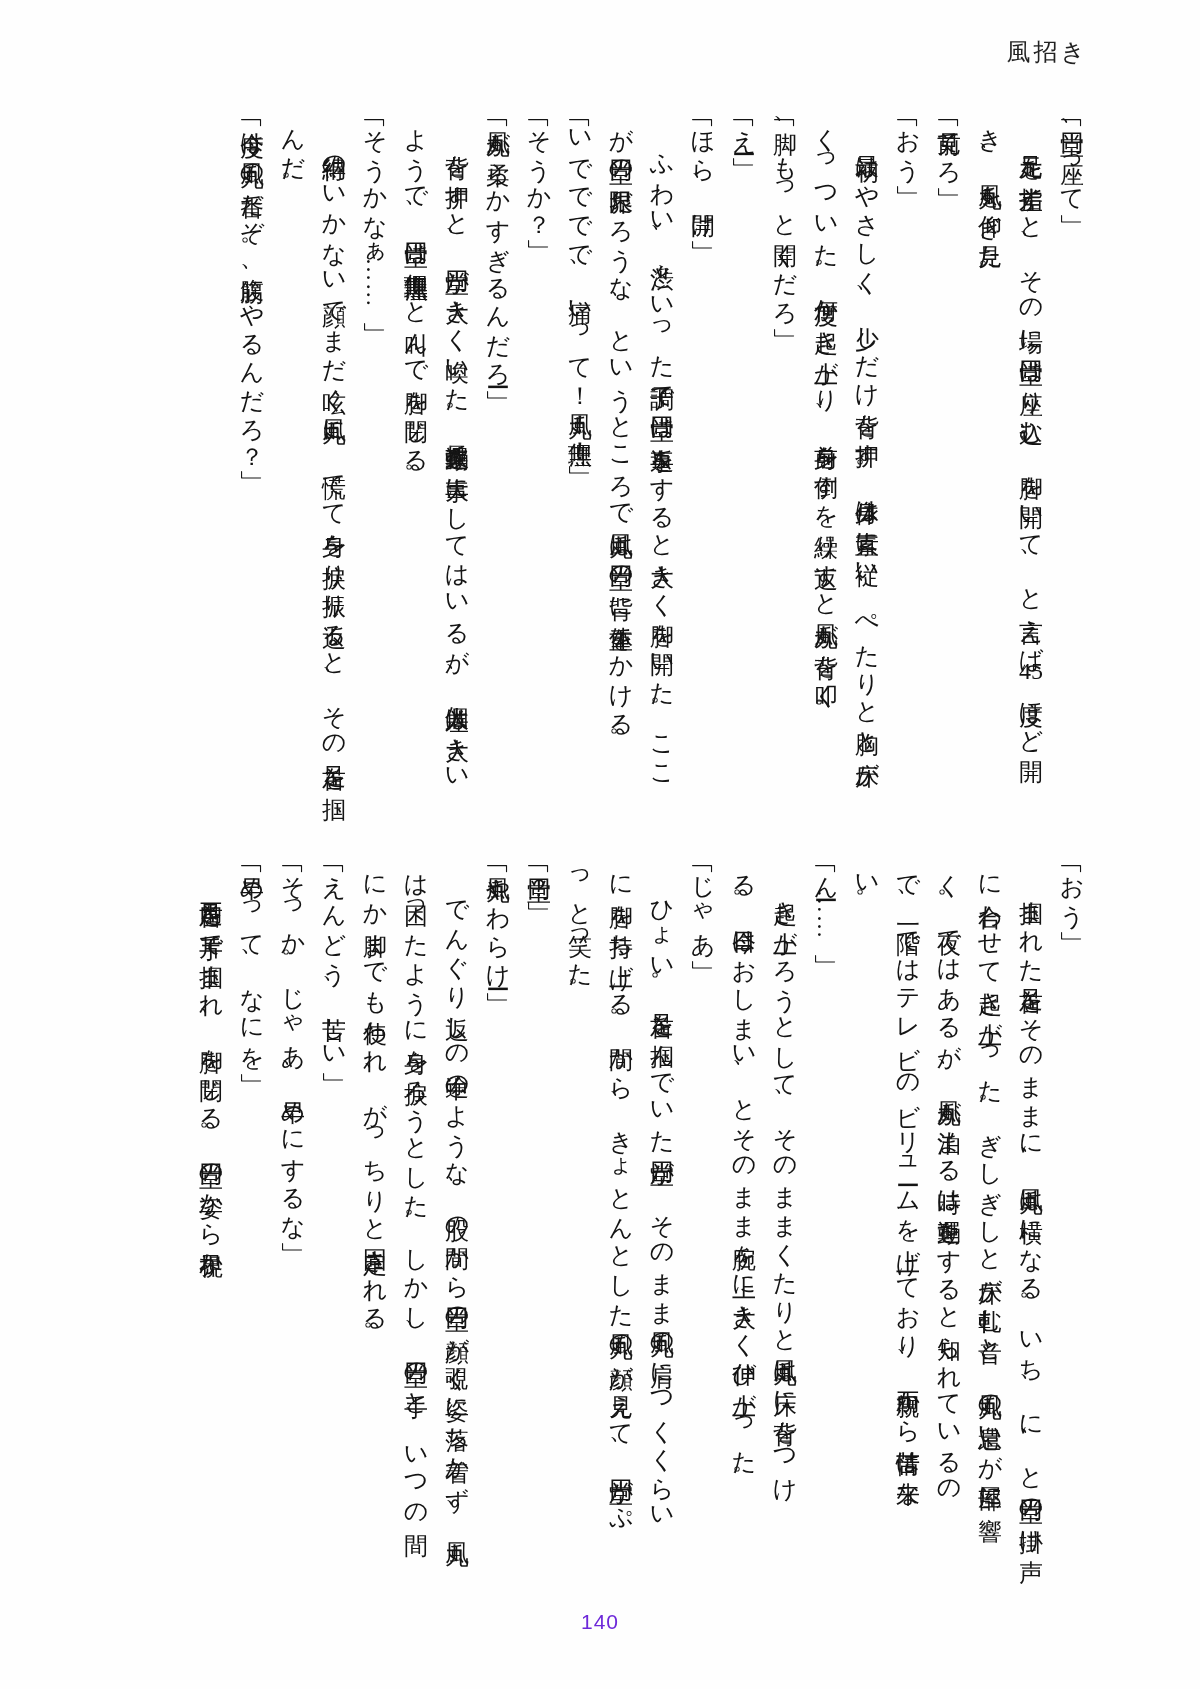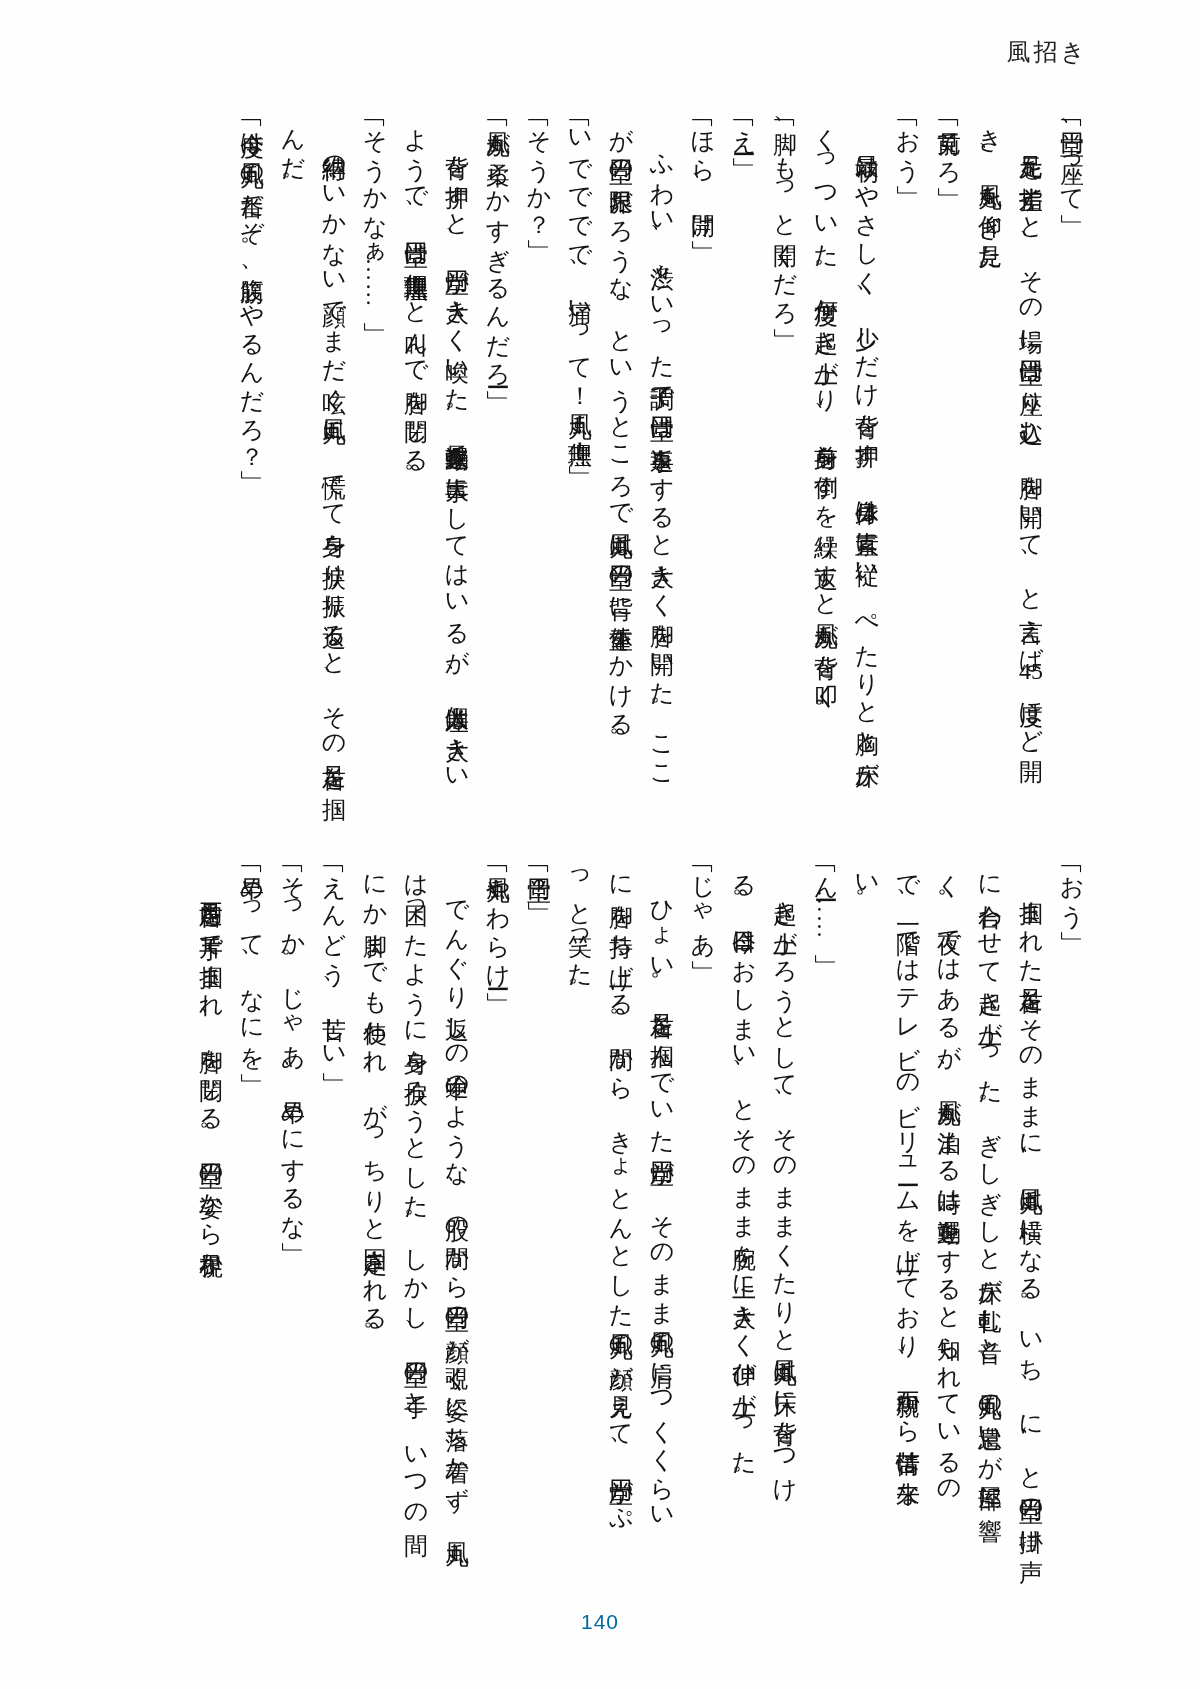--- a/index.html
+++ b/index.html
@@ -51,21 +51,21 @@
   }
   .page-number {
     position: absolute;
     top: 1610px;
     left: 0;
     width: 100%;
     text-align: center;
     font-size: 21px;
     letter-spacing: 1px;
     font-family: "Liberation Sans", "DejaVu Sans", sans-serif;
-    color: #0369a1;
+    color: #6d28d9;
   }
 </style>
 </head>
 <body>
 
 <div class="page">
 
   <div class="running-head">風招き</div>
 
   <div class="vblock vblock-top">

